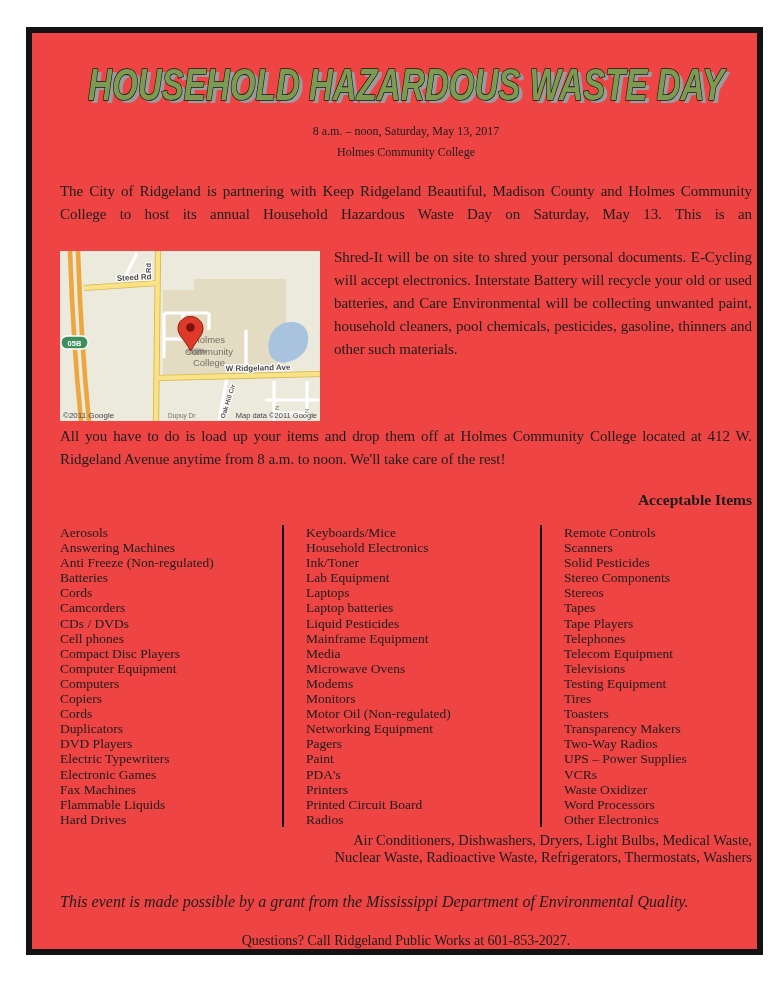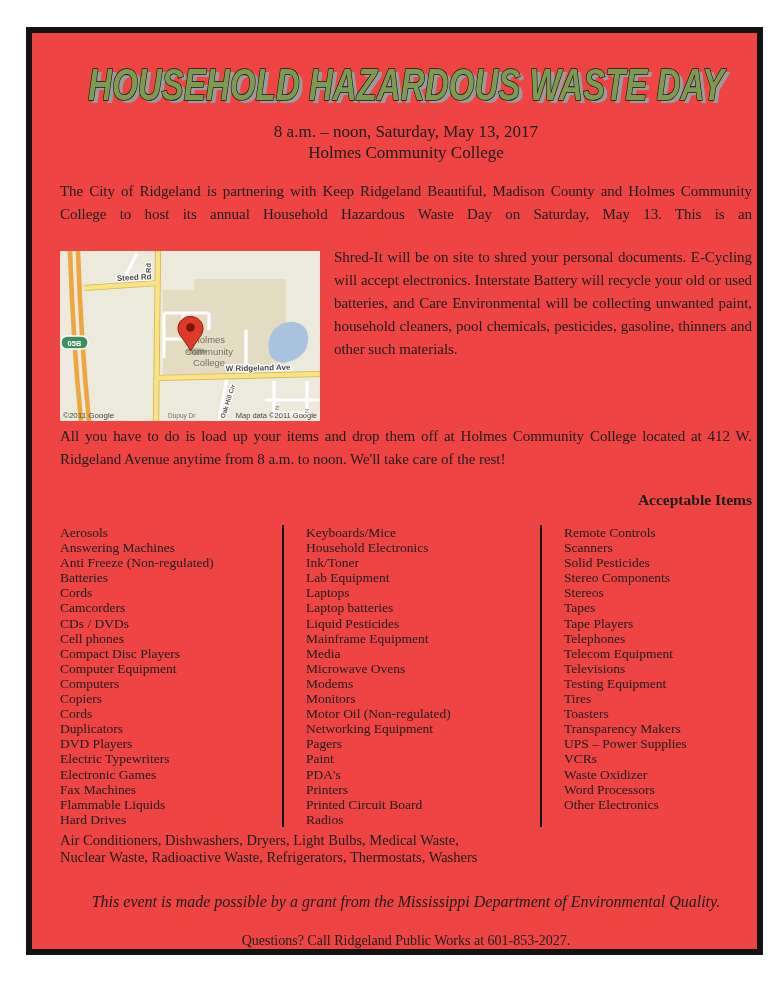--- a/index.html
+++ b/index.html
@@ -6,40 +6,40 @@
   body {
     width:768px; height:984px; background:#ffffff; position:relative;
     font-family:"Liberation Serif","DejaVu Serif",serif; color:#1c1c1c;
   }
   .frame {
     position:absolute; left:26px; top:27px; width:708px; height:916px;
     border:6px solid #131313; box-sizing:content-box; background:#ef4444;padding-left:17px;
   }
   .content { padding:0 5px 0 11px; }
   .title-svg { display:block; margin:22px auto 0 auto; }
-  .subtitle { text-align:center; font-size:17px; line-height:21px; }
+  .subtitle { text-align:center; font-size:12px; line-height:21px; }
   .subtitle.first { margin-top:4px; }
   .body-text { font-size:15px; line-height:23px; margin:0; letter-spacing:-0.05px; }
   .p-intro { margin-top:17px; text-align:justify; text-align-last:justify; }
   .wrap-section { margin-top:0; }
   .map-box { float:left; width:260px; height:170px; margin:5px 14px 4px 0; }
   .p-cont { text-align:justify; }
   .p-shred { text-align:justify; margin-top:20px; }
   .p-dropoff { clear:both; text-align:justify; margin-top:8px; }
   .section-heading { text-align:right; font-weight:bold; font-size:15.5px; margin:20px 0 0 0; }
   .columns { display:flex; margin-top:16px; }
   .col { font-size:13.5px; line-height:15.1px; }
   .col-1 { width:222px; }
   .divider { width:2px; background:#131313; }
   .col-2 { width:256px; padding-left:22px; box-sizing:border-box; }
   .col-3 { flex:1; padding-left:22px; box-sizing:border-box; }
   .unacc-heading { margin-top:18px; }
-  .unacc-line { text-align:left; font-size:14.5px; line-height:17.5px; }
+  .unacc-line { text-align:right; font-size:14.5px; line-height:17.5px; }
   .unacc-line.first { margin-top:5px; }
-  .grant { text-align:center; font-style:italic; font-size:16px; margin-top:26px; }
+  .grant { font-style:italic; font-size:16px; margin-top:26px; }
   .questions { text-align:center; font-size:14px; margin-top:22px; }
   .map-sans { font-family:"Liberation Sans","DejaVu Sans",sans-serif; }
 </style>
 </head>
 <body>
 
 <div class="frame">
   <div class="content">
 
     <svg class="title-svg" width="648" height="62" viewBox="0 0 648 62">
@@ -180,20 +180,21 @@
           <div class="item">Stereos</div>
           <div class="item">Tapes</div>
           <div class="item">Tape Players</div>
           <div class="item">Telephones</div>
           <div class="item">Telecom Equipment</div>
           <div class="item">Televisions</div>
           <div class="item">Testing Equipment</div>
           <div class="item">Tires</div>
           <div class="item">Toasters</div>
           <div class="item">Transparency Makers</div>
+          <div class="item">Two-Way Radios</div>
           <div class="item">UPS – Power Supplies</div>
           <div class="item">VCRs</div>
           <div class="item">Waste Oxidizer</div>
           <div class="item">Word Processors</div>
           <div class="item">Other Electronics</div>
         </div>
     </div>
 
     <div class="unacc-line first">Air Conditioners, Dishwashers, Dryers, Light Bulbs, Medical Waste,</div>
     <div class="unacc-line">Nuclear Waste, Radioactive Waste, Refrigerators, Thermostats, Washers</div>

